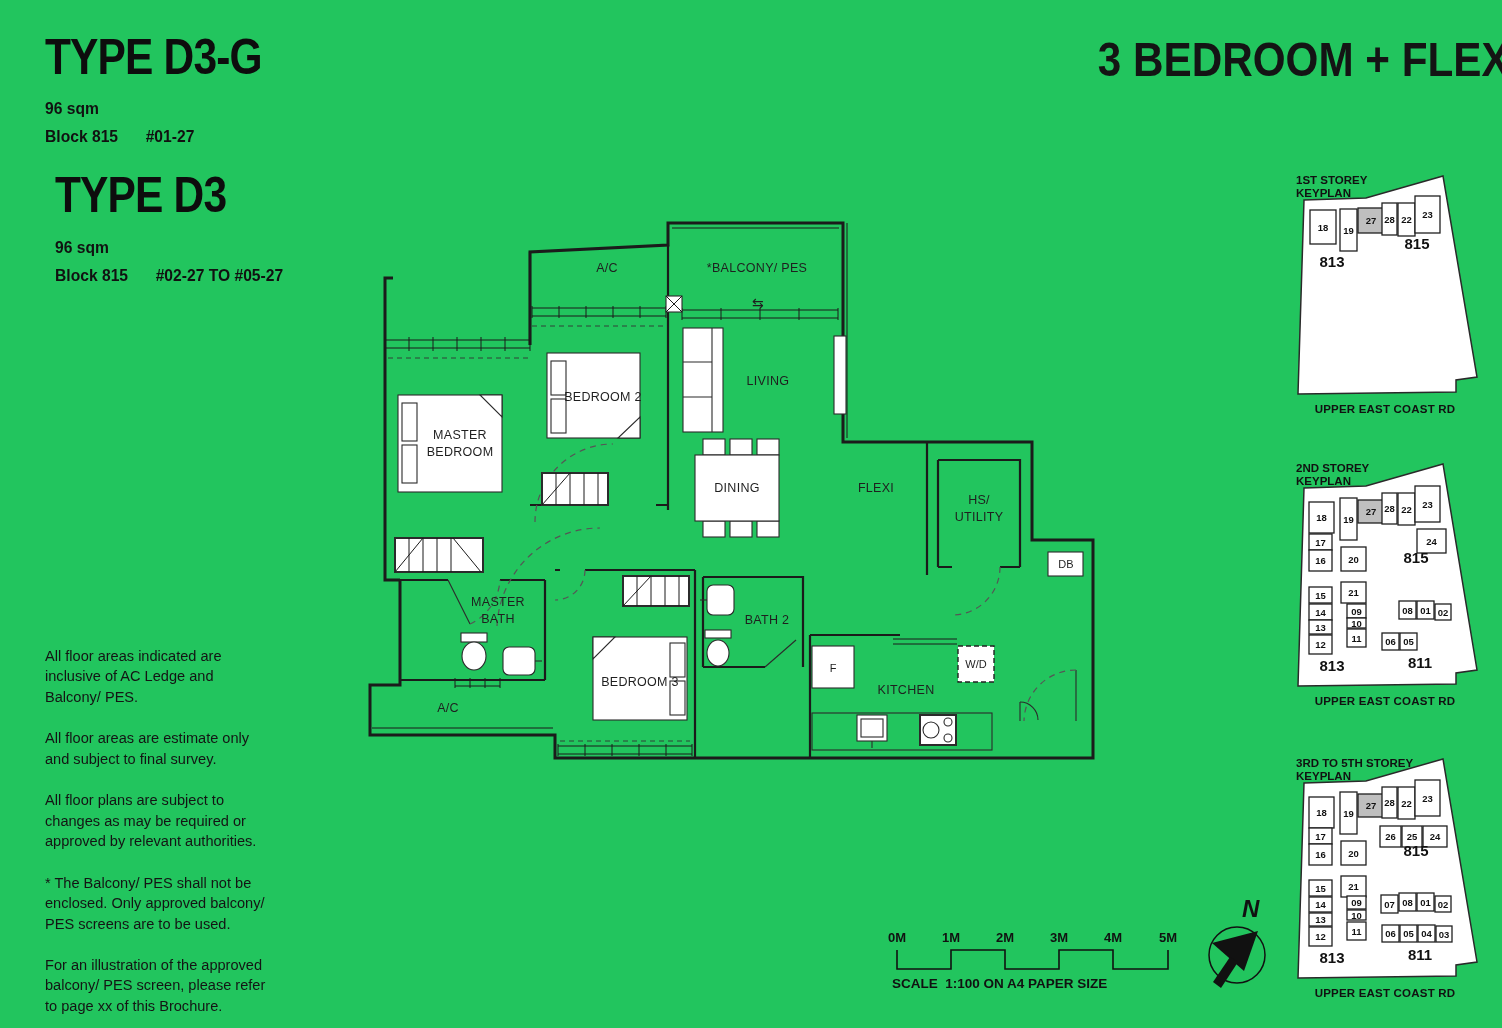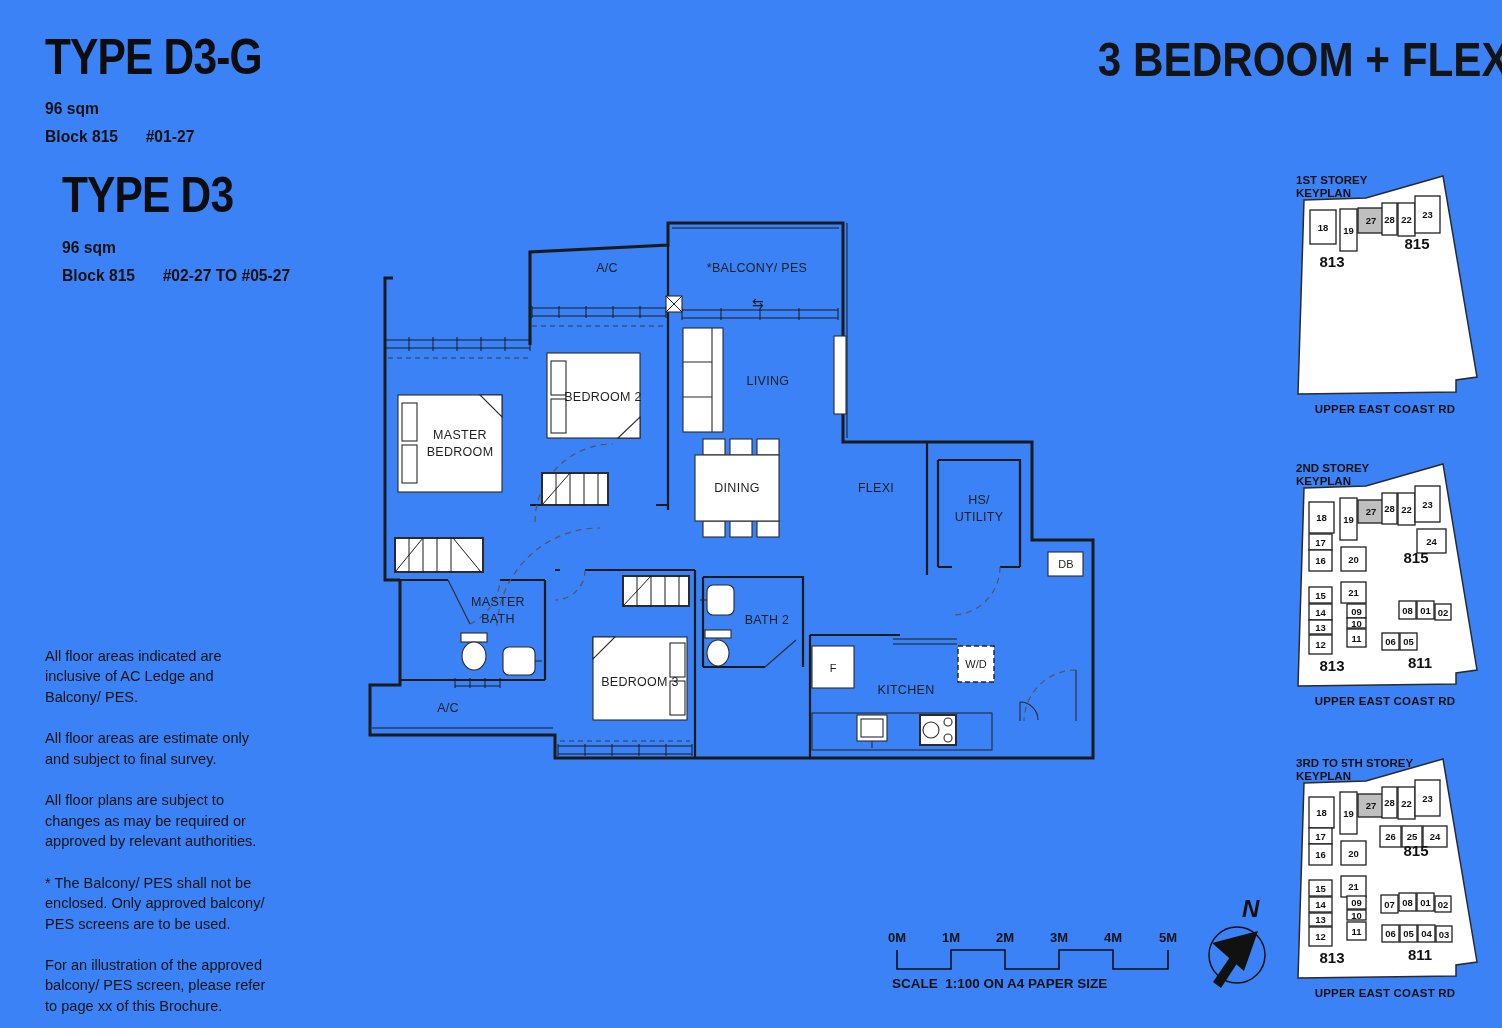--- a/index.html
+++ b/index.html
@@ -1,16 +1,16 @@
 <!DOCTYPE html>
 <html><head>
 <meta charset="utf-8">
 <style>
   html,body{margin:0;padding:0;background:#fff;}
-  .page{position:relative;width:1502px;height:1028px;background:#3b82f6;
+  .page{position:relative;width:1502px;height:1028px;background:#22c55e;
         font-family:"Liberation Sans",sans-serif;color:#111;overflow:hidden;}
   .abs{position:absolute;}
   
   .big-title{font-size:50px;font-weight:800;letter-spacing:-1px;line-height:1;
              transform:scaleX(.85);transform-origin:left top;white-space:nowrap;color:#0d0d0d;}
   .right-title{font-size:48px;font-weight:700;letter-spacing:0;line-height:1;
              transform:scaleX(.88);transform-origin:right top;white-space:nowrap;color:#141414;}
   .meta{font-size:17px;font-weight:700;transform:scaleX(.92);transform-origin:left top;white-space:nowrap;}
   .meta .gap{display:inline-block;width:30px;}
   
@@ -50,21 +50,21 @@
 <div class="page">
 
   <div class="abs" style="left:45px;top:32px;">
     <div class="big-title">TYPE D3-G</div>
     <div class="meta" style="margin-top:17px;">96 sqm</div>
     <div class="meta" style="margin-top:8px;">
       <span>Block 815</span><span class="gap"></span><span>#01-27</span>
     </div>
   </div>
 
-  <div class="abs" style="left:62px;top:170px;">
+  <div class="abs" style="left:55px;top:170px;">
     <div class="big-title">TYPE D3</div>
     <div class="meta" style="margin-top:18px;">96 sqm</div>
     <div class="meta" style="margin-top:8px;">
       <span>Block 815</span><span class="gap"></span><span>#02-27 TO #05-27</span>
     </div>
   </div>
 
   <div class="abs" style="left:1040px;top:36px;width:430px;text-align:right;">
     <span class="right-title" style="display:inline-block;">3 BEDROOM + FLEXI</span>
   </div>

